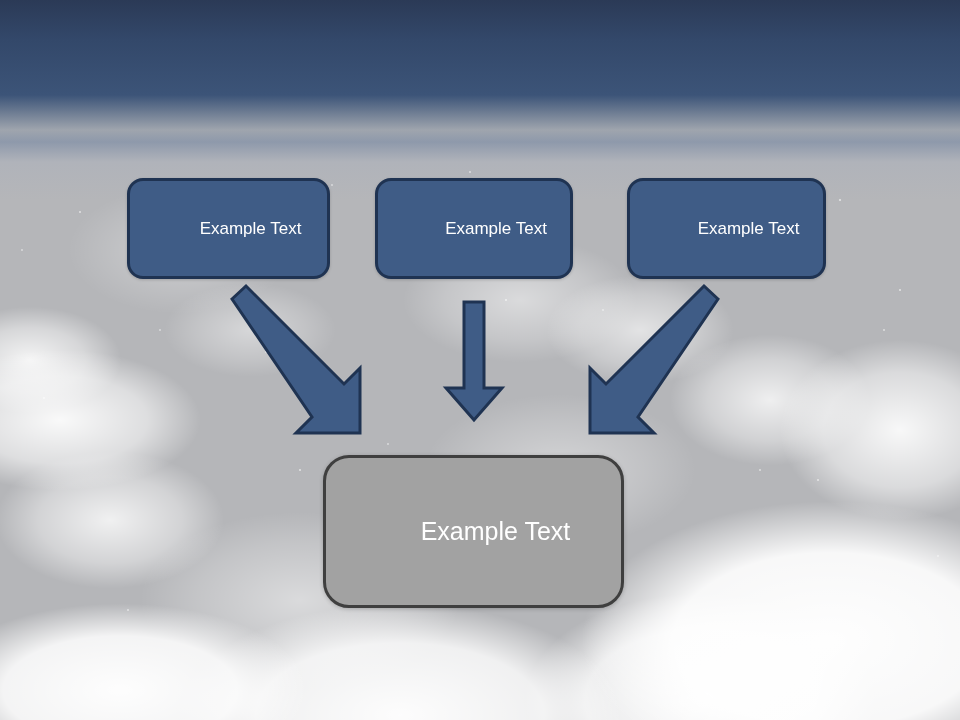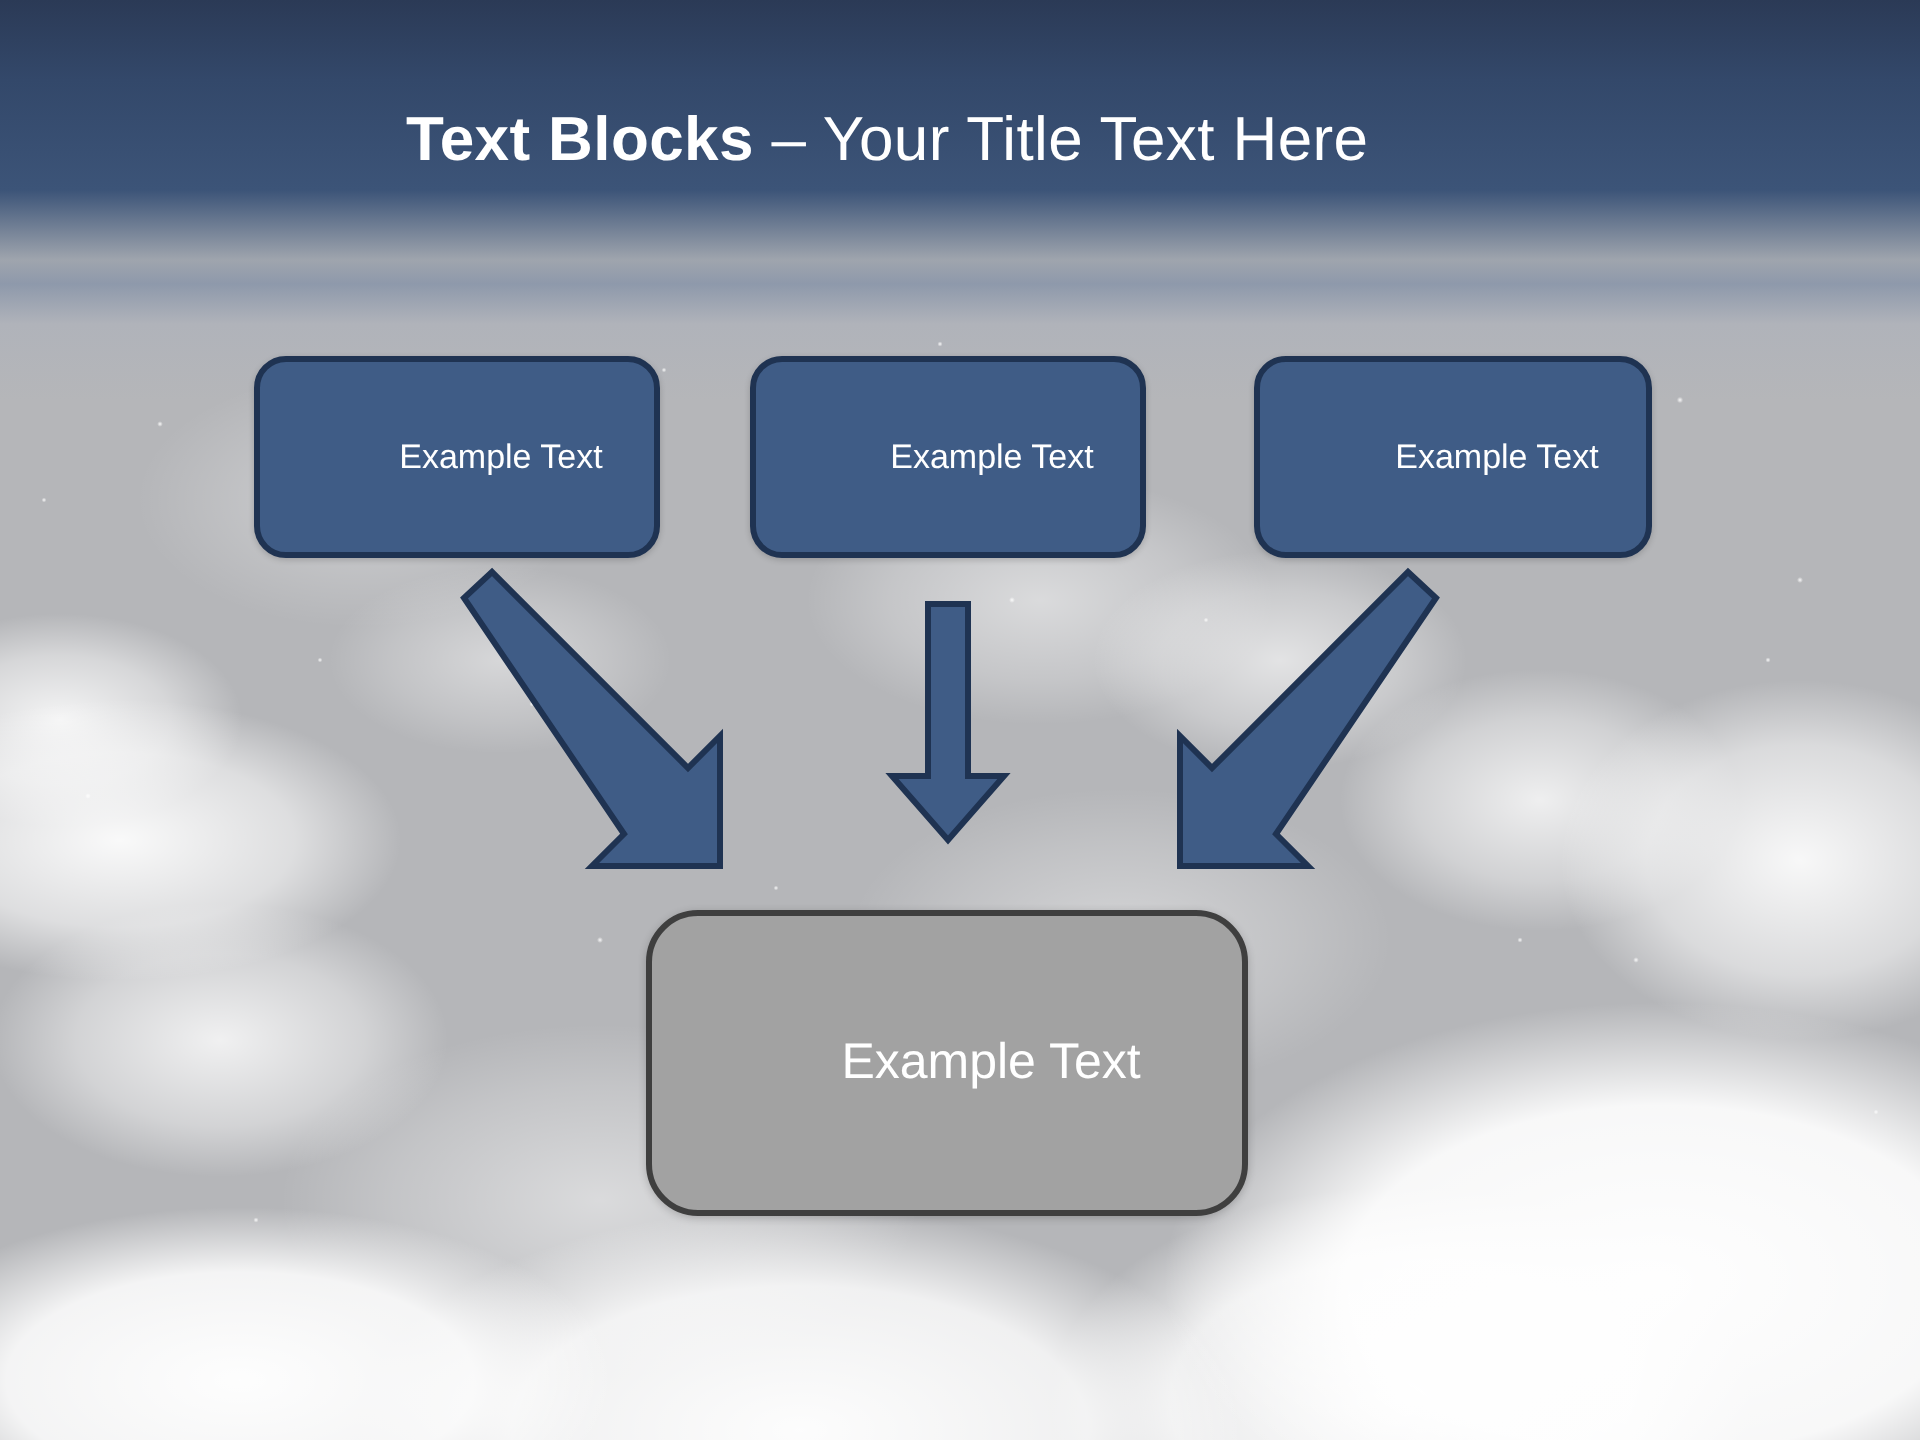--- a/index.html
+++ b/index.html
@@ -132,23 +132,20 @@
 </style>
 </head>
 <body>
 
 <div id="slide">
 
   <div class="bg-layer sky"></div>
   <div class="bg-layer cloudbase"></div>
   <div class="bg-layer sparkles"></div>
 
-  <div id="title">
-    <span class="t-strong">Text Blocks </span><span class="t-rest">– Your Title Text Here</span>
-  </div>
 
   <div class="node node-blue" id="box-1">
     <span>Example Text</span>
   </div>
 
   <div class="node node-blue" id="box-2">
     <span>Example Text</span>
   </div>
 
   <div class="node node-blue" id="box-3">

